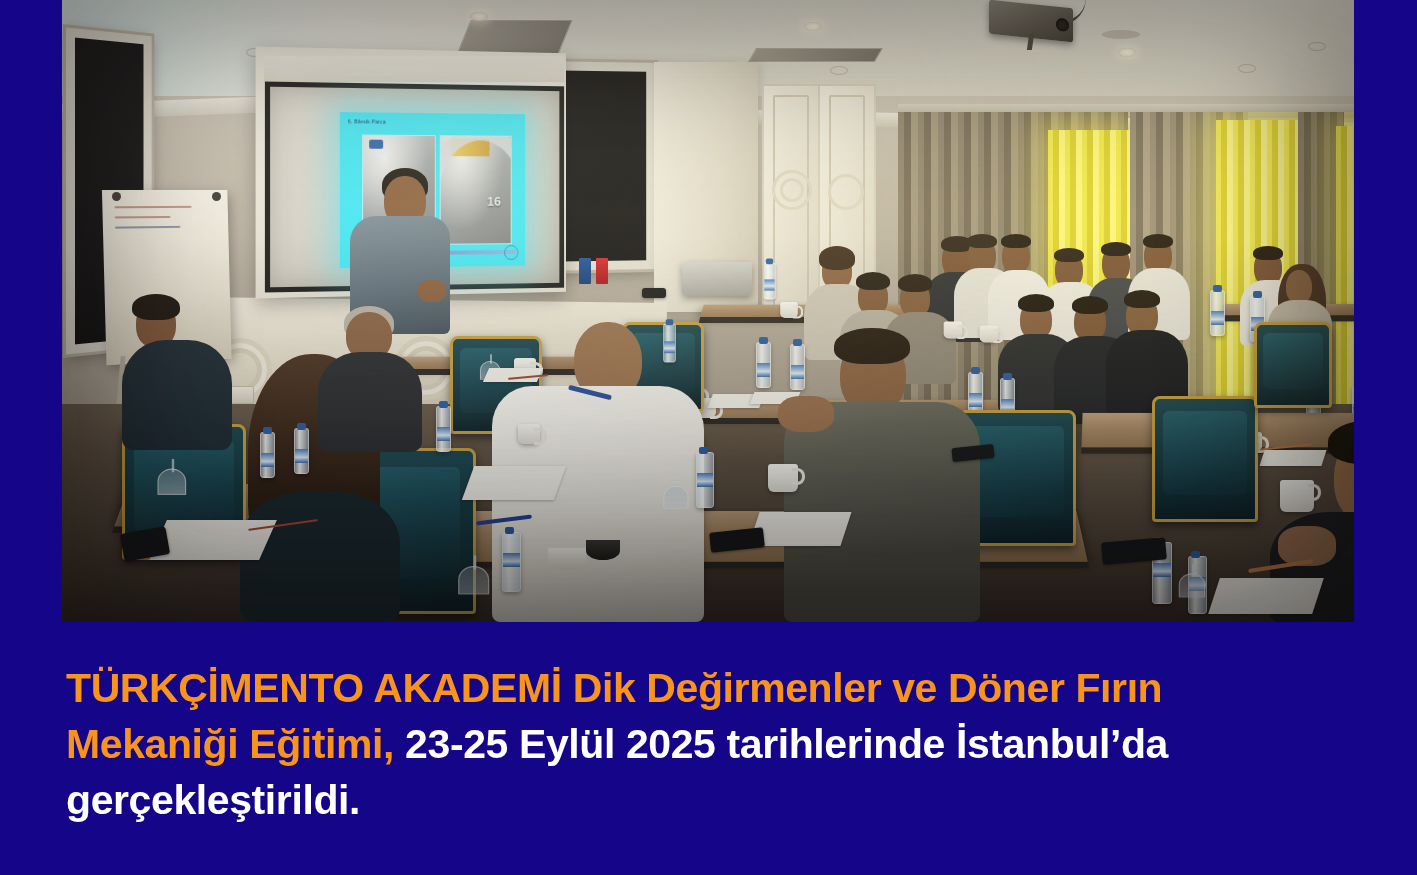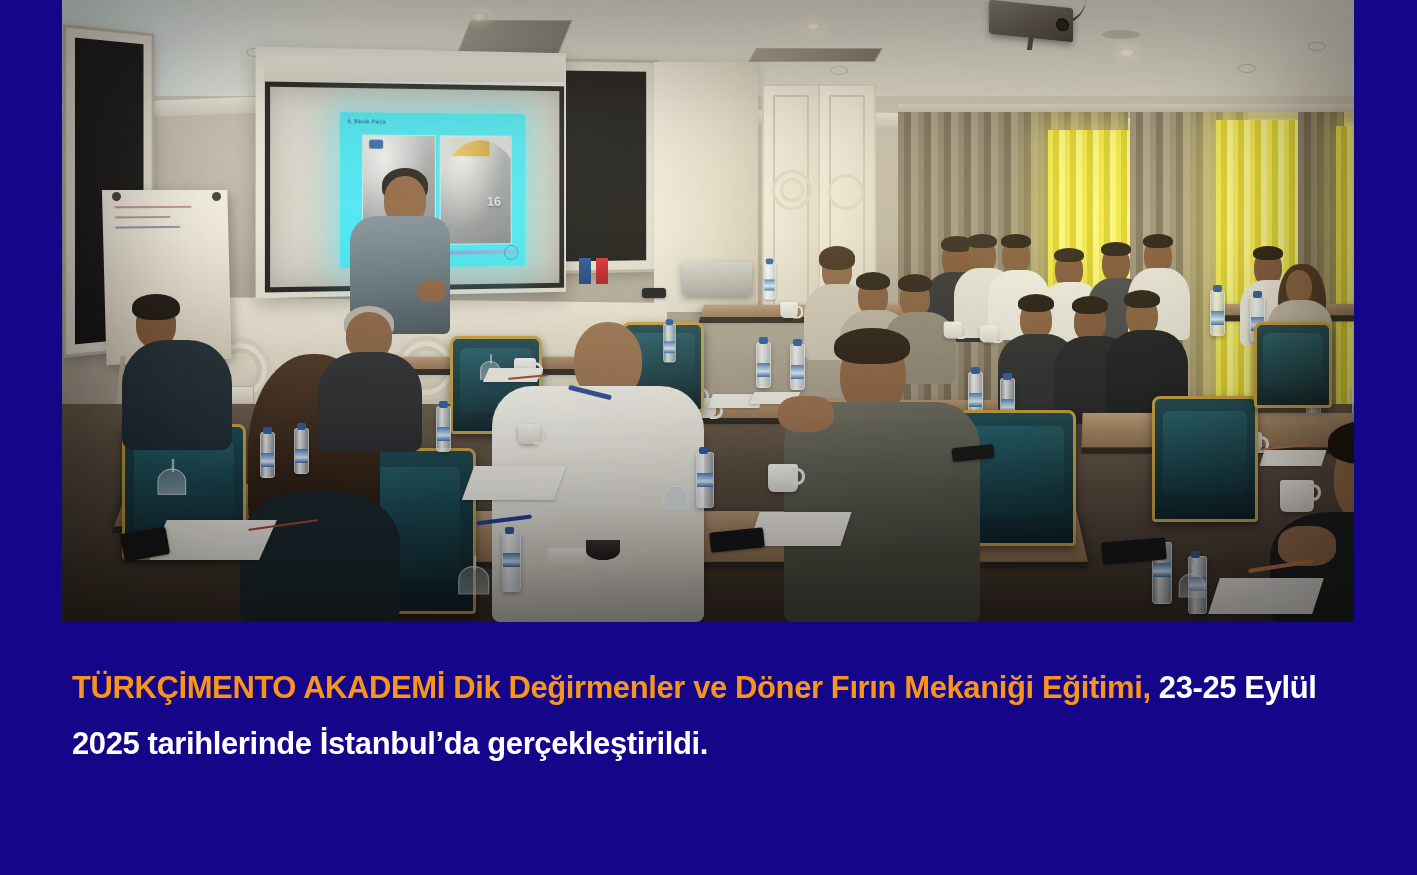--- a/index.html
+++ b/index.html
@@ -217,23 +217,23 @@
     background:
       radial-gradient(ellipse at 30% 22%, rgba(255,246,214,.16) 0%, transparent 55%),
       radial-gradient(ellipse at 78% 35%, rgba(255,240,140,.13) 0%, transparent 50%),
       linear-gradient(180deg, rgba(0,0,0,0) 38%, rgba(0,0,0,.30) 100%);
   }
   .vignette{position:absolute;inset:0;pointer-events:none;
     box-shadow:inset 0 0 140px 46px rgba(12,8,4,.42);}
 
   
   .caption{
-    position:absolute;left:72px;top:660px;width:1270px;
+    position:absolute;left:66px;top:660px;width:1270px;
     font-family:"Liberation Sans", sans-serif;
-    font-weight:bold;font-size:31px;line-height:56px;
+    font-weight:bold;font-size:41px;line-height:56px;
     letter-spacing:-.4px;color:#ffffff;
   }
   .hl{color:#f7941e;}
 </style>
 </head>
 <body>
 
 <div class="poster">
 
   <div class="photo-wrap">

